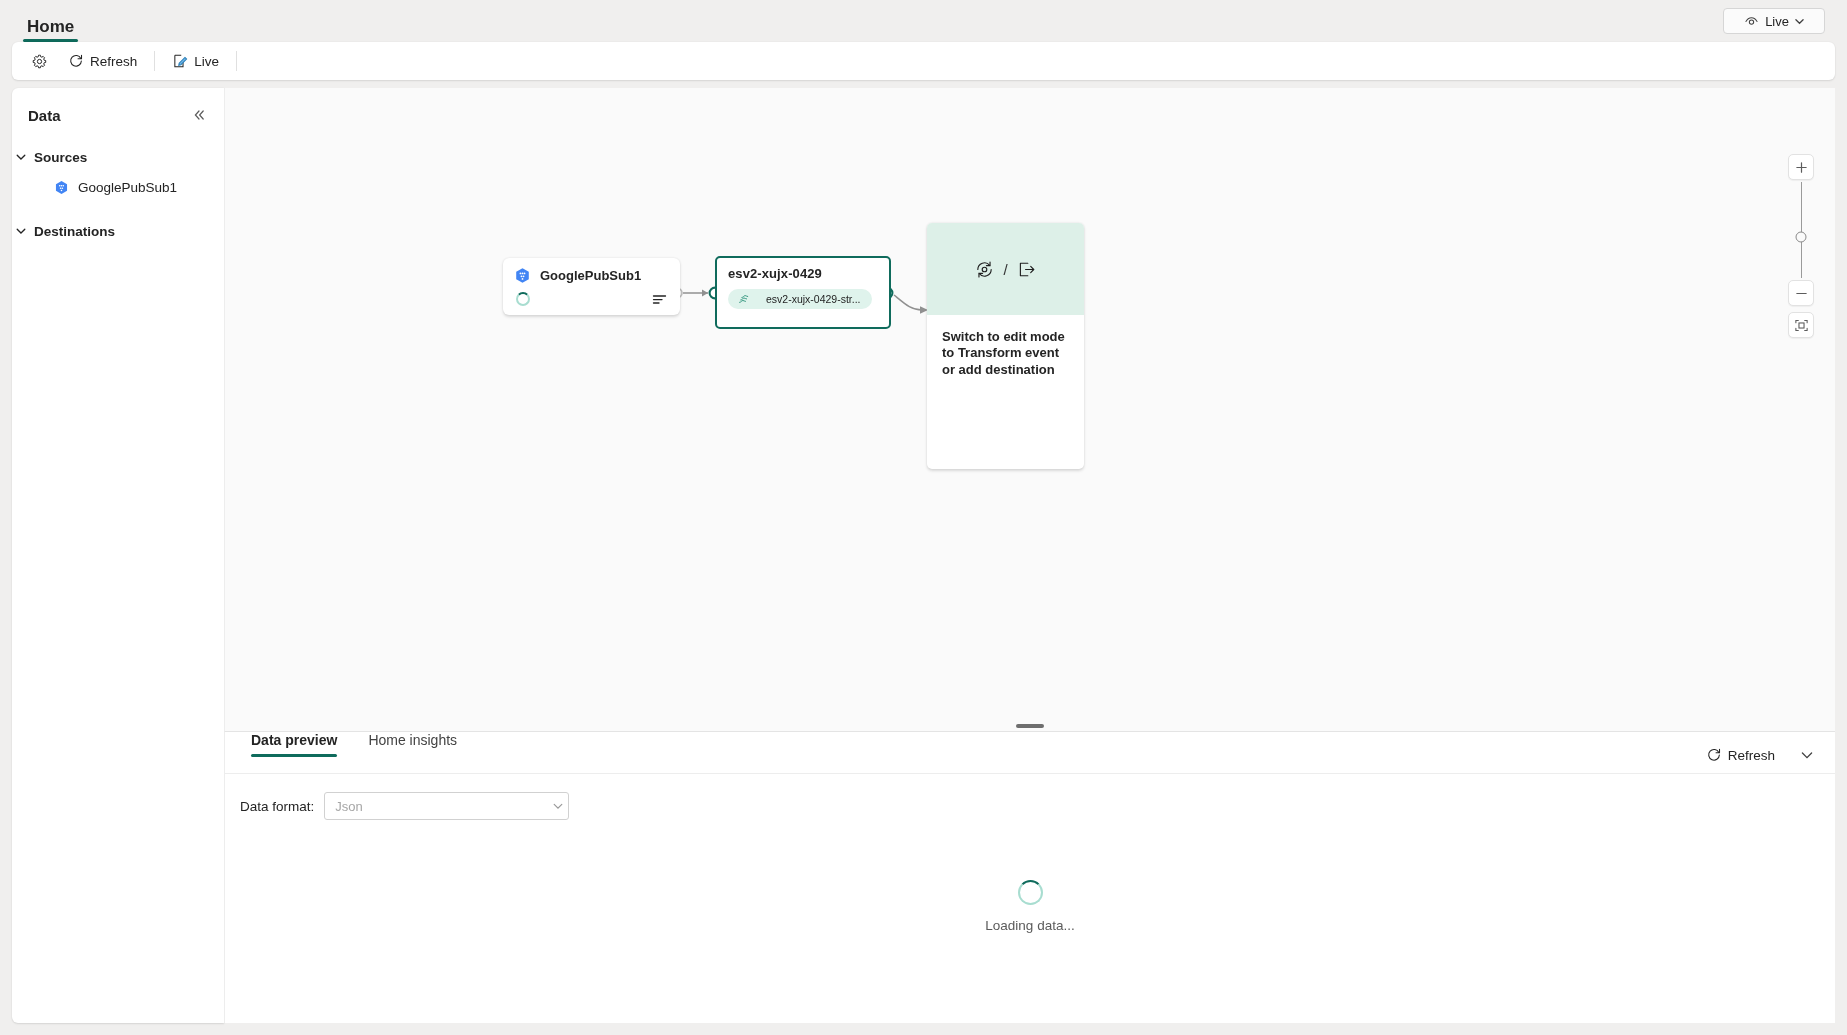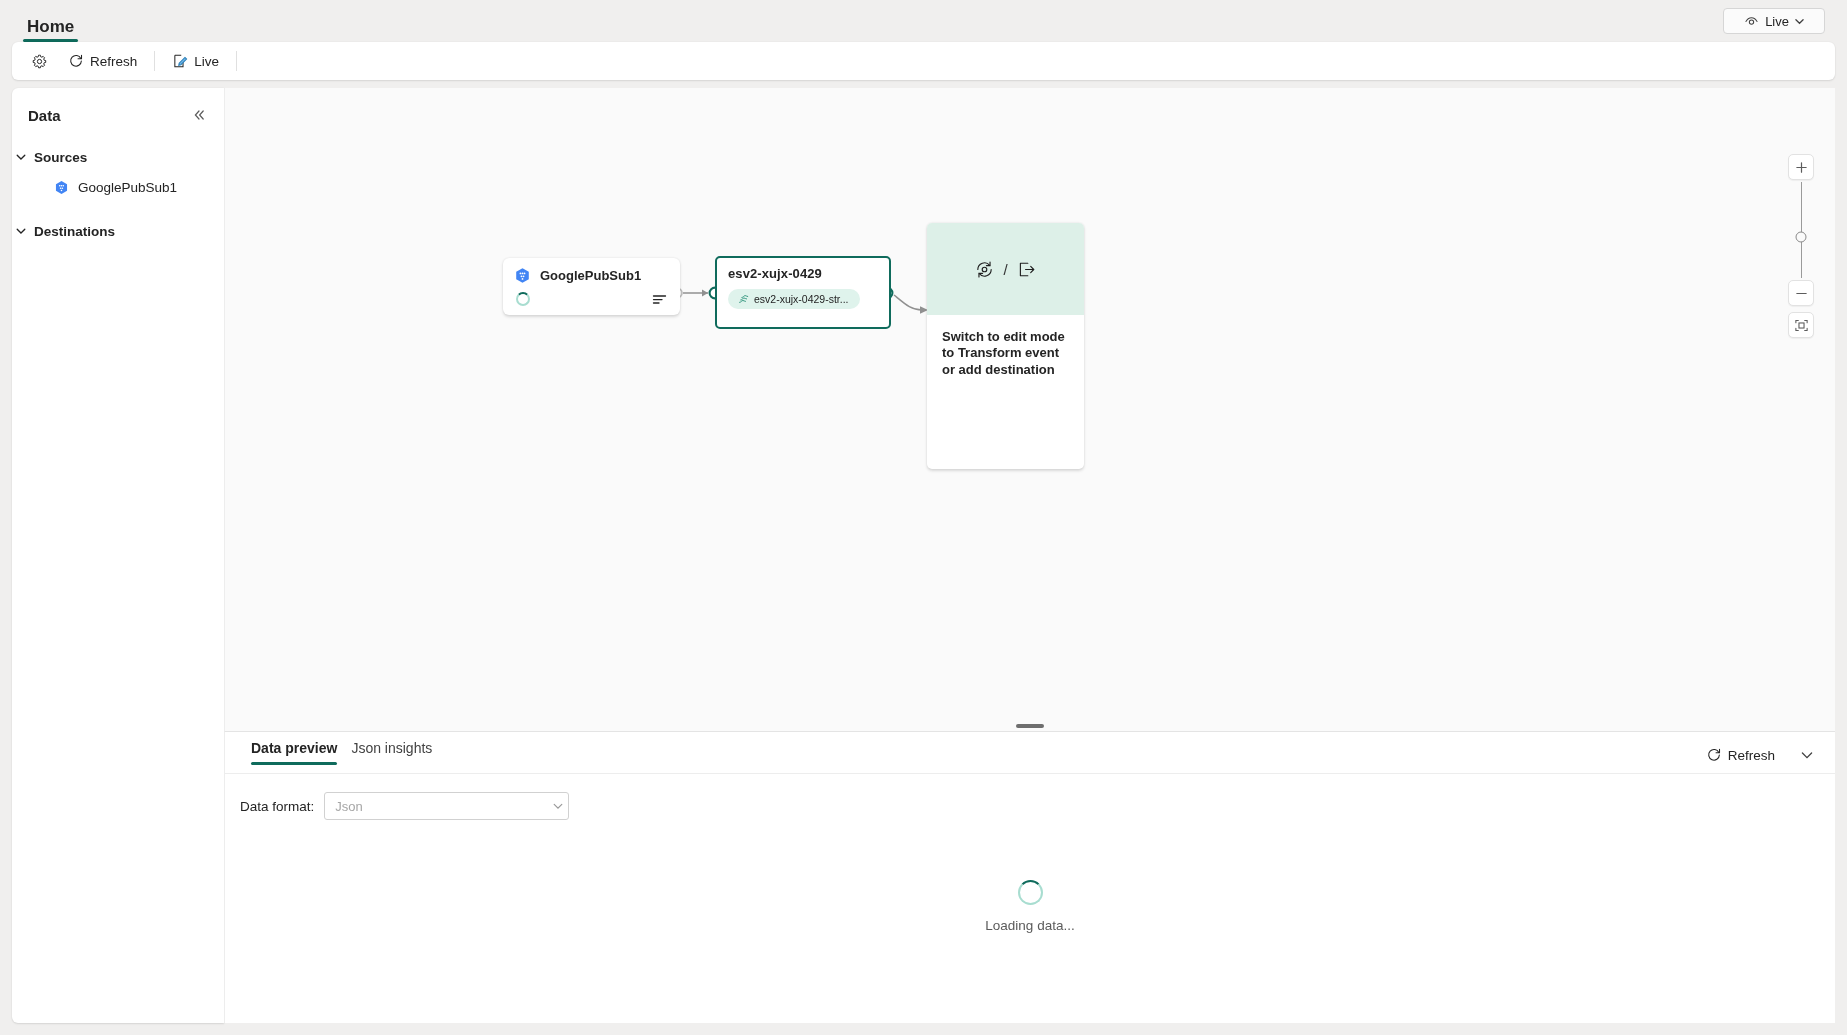--- a/index.html
+++ b/index.html
@@ -233,21 +233,21 @@
     font-size: 13px; font-weight: 700; color: #242424;
     letter-spacing: 0.1px;
   }
   .es-pill {
     margin-top: 8px;
     height: 20px;
     background: #dff3ec;
     border-radius: 10px;
     display: inline-flex;
     align-items: center;
-    gap: 4px;
+    gap: 16px;
     padding: 0 11px 0 9px;
     font-size: 10.5px;
     color: #242424;
     max-width: 152px;
     overflow: hidden;
     white-space: nowrap;
   }
 
   .node-placeholder {
     position: absolute;
@@ -306,23 +306,23 @@
     left: 224px; top: 731px;
     width: 1611px; height: 292px;
     background: #ffffff;
     border-left: 1px solid #ededed;
     border-top: 1px solid #e4e4e4;
   }
   .bt-tabs {
     position: relative;
     height: 42px;
     display: flex;
-    align-items: center;
+    align-items: flex-start;
     padding-left: 26px;
-    gap: 14px;
+    gap: 31px;
     border-bottom: 1px solid #ededed;
   }
   .bt-tab {
     font-size: 14px;
     color: #424242;
     padding-bottom: 9px;
     cursor: pointer;
     position: relative;
   }
   .bt-tab.active { font-weight: 700; color: #242424; }
@@ -578,21 +578,21 @@
 <div class="splitter">
   <div class="splitter-grip"></div>
 </div>
 
 <div class="bottom">
   <div class="bt-tabs">
     <div class="bt-tab active">
       <span>Data preview</span>
     </div>
     <div class="bt-tab">
-      <span>Json insights</span>
+      <span>Home insights</span>
     </div>
     <div class="bt-right">
       <div class="bt-refresh">
         <svg class="icon" width="16" height="16" viewBox="0 0 18 18" fill="none" stroke="#242424" stroke-width="1.2" stroke-linecap="round">
           <path d="M14.4 6.2A6 6 0 1 0 15 9"></path>
           <path d="M15.2 2.6 L15.2 6.5 L11.3 6.5"></path>
         </svg>
         <span>Refresh</span>
       </div>
       <div class="bt-chevron">

